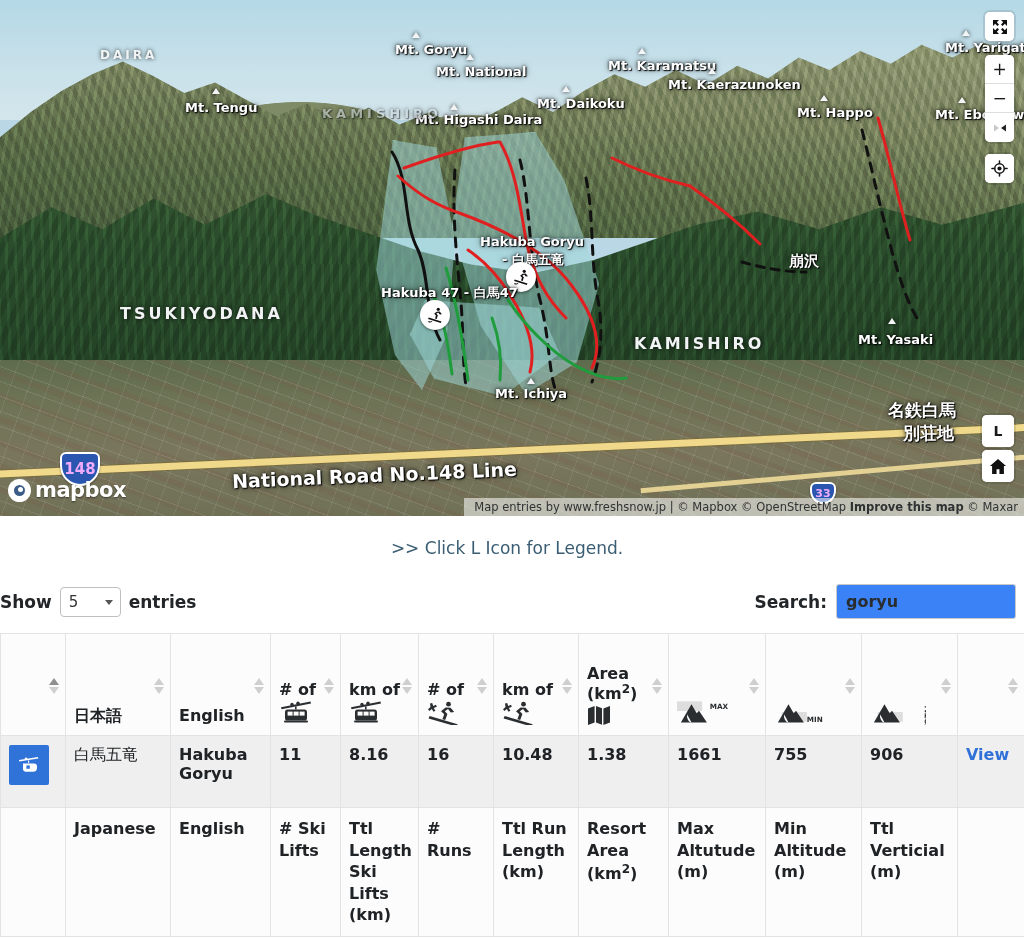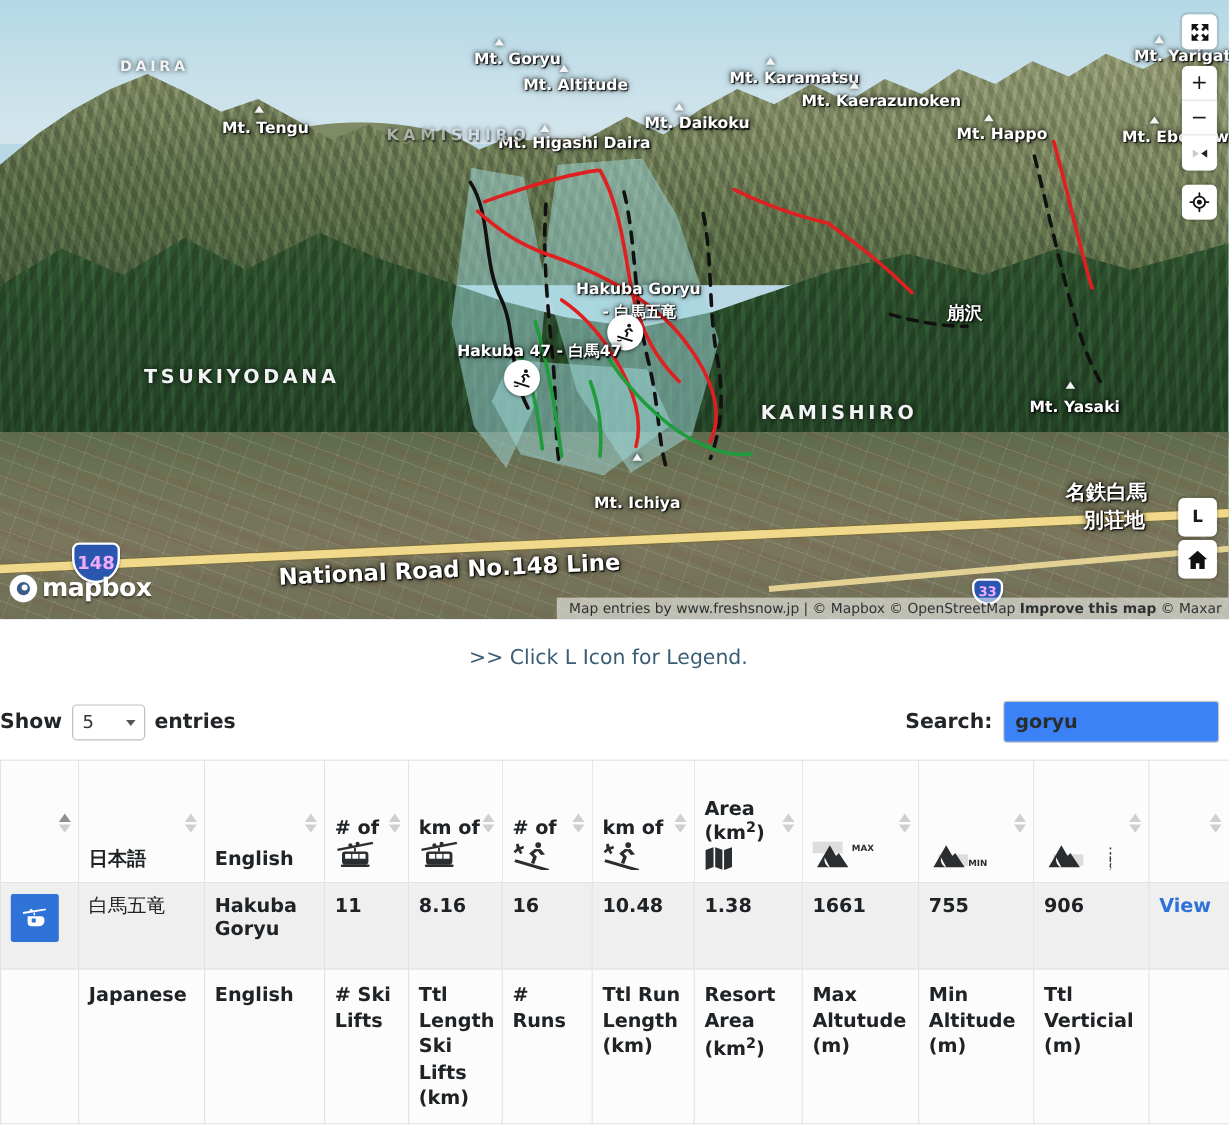--- a/index.html
+++ b/index.html
@@ -306,39 +306,39 @@
       <path d="M742,262 C762,268 786,272 806,272" stroke="#111" stroke-width="3" stroke-dasharray="8 7"></path>
     </g>
   </svg>
 
   <div>
       <div class="peak-tri small" style="left: 212px; top: 88px;"></div>
       <div class="mlabel" style="left: 185px; top: 100px; font-size: 13px;">Mt. Tengu</div>
       <div class="peak-tri small" style="left: 412px; top: 32px;"></div>
       <div class="mlabel" style="left: 395px; top: 42px; font-size: 13px;">Mt. Goryu</div>
       <div class="peak-tri small" style="left: 466px; top: 54px;"></div>
-      <div class="mlabel" style="left: 436px; top: 64px; font-size: 13px;">Mt. Altitude</div>
+      <div class="mlabel" style="left: 436px; top: 64px; font-size: 13px;">Mt. National</div>
       <div class="peak-tri small" style="left: 450px; top: 104px;"></div>
       <div class="mlabel" style="left: 415px; top: 112px; font-size: 13px;">Mt. Higashi Daira</div>
       <div class="peak-tri small" style="left: 562px; top: 86px;"></div>
       <div class="mlabel" style="left: 537px; top: 96px; font-size: 13px;">Mt. Daikoku</div>
       <div class="peak-tri small" style="left: 638px; top: 48px;"></div>
       <div class="mlabel" style="left: 608px; top: 58px; font-size: 13px;">Mt. Karamatsu</div>
       <div class="peak-tri small" style="left: 708px; top: 68px;"></div>
       <div class="mlabel" style="left: 668px; top: 77px; font-size: 13px;">Mt. Kaerazunoken</div>
       <div class="peak-tri small" style="left: 820px; top: 95px;"></div>
       <div class="mlabel" style="left: 797px; top: 105px; font-size: 13px;">Mt. Happo</div>
       <div class="peak-tri small" style="left: 962px; top: 30px;"></div>
       <div class="mlabel" style="left: 945px; top: 40px; font-size: 13px;">Mt. Yarigatake</div>
       <div class="peak-tri small" style="left: 958px; top: 97px;"></div>
       <div class="mlabel" style="left: 935px; top: 107px; font-size: 13px;">Mt. Eboshiwa</div>
       <div class="peak-tri small" style="left: 888px; top: 318px;"></div>
       <div class="mlabel" style="left: 858px; top: 332px; font-size: 13px;">Mt. Yasaki</div>
       <div class="peak-tri small" style="left: 527px; top: 378px;"></div>
-      <div class="mlabel" style="left: 495px; top: 412px; font-size: 13px;">Mt. Ichiya</div>
+      <div class="mlabel" style="left: 495px; top: 386px; font-size: 13px;">Mt. Ichiya</div>
     </div>
   <div>
       <div class="mlabel area" style="left: 100px; top: 48px; font-size: 12px;">DAIRA</div>
       <div class="mlabel area" style="left: 120px; top: 304px; font-size: 16px;">TSUKIYODANA</div>
       <div class="mlabel area" style="left: 634px; top: 334px; font-size: 16px;">KAMISHIRO</div>
       <div class="mlabel faint" style="left: 322px; top: 106px; font-size: 13px;">KAMISHIRO</div>
     </div>
   <div>
       <div class="mlabel" style="left: 789px; top: 252px; font-size: 15px;">崩沢</div>
       <div class="mlabel" style="left: 888px; top: 399px; font-size: 17px;">名鉄白馬</div>

